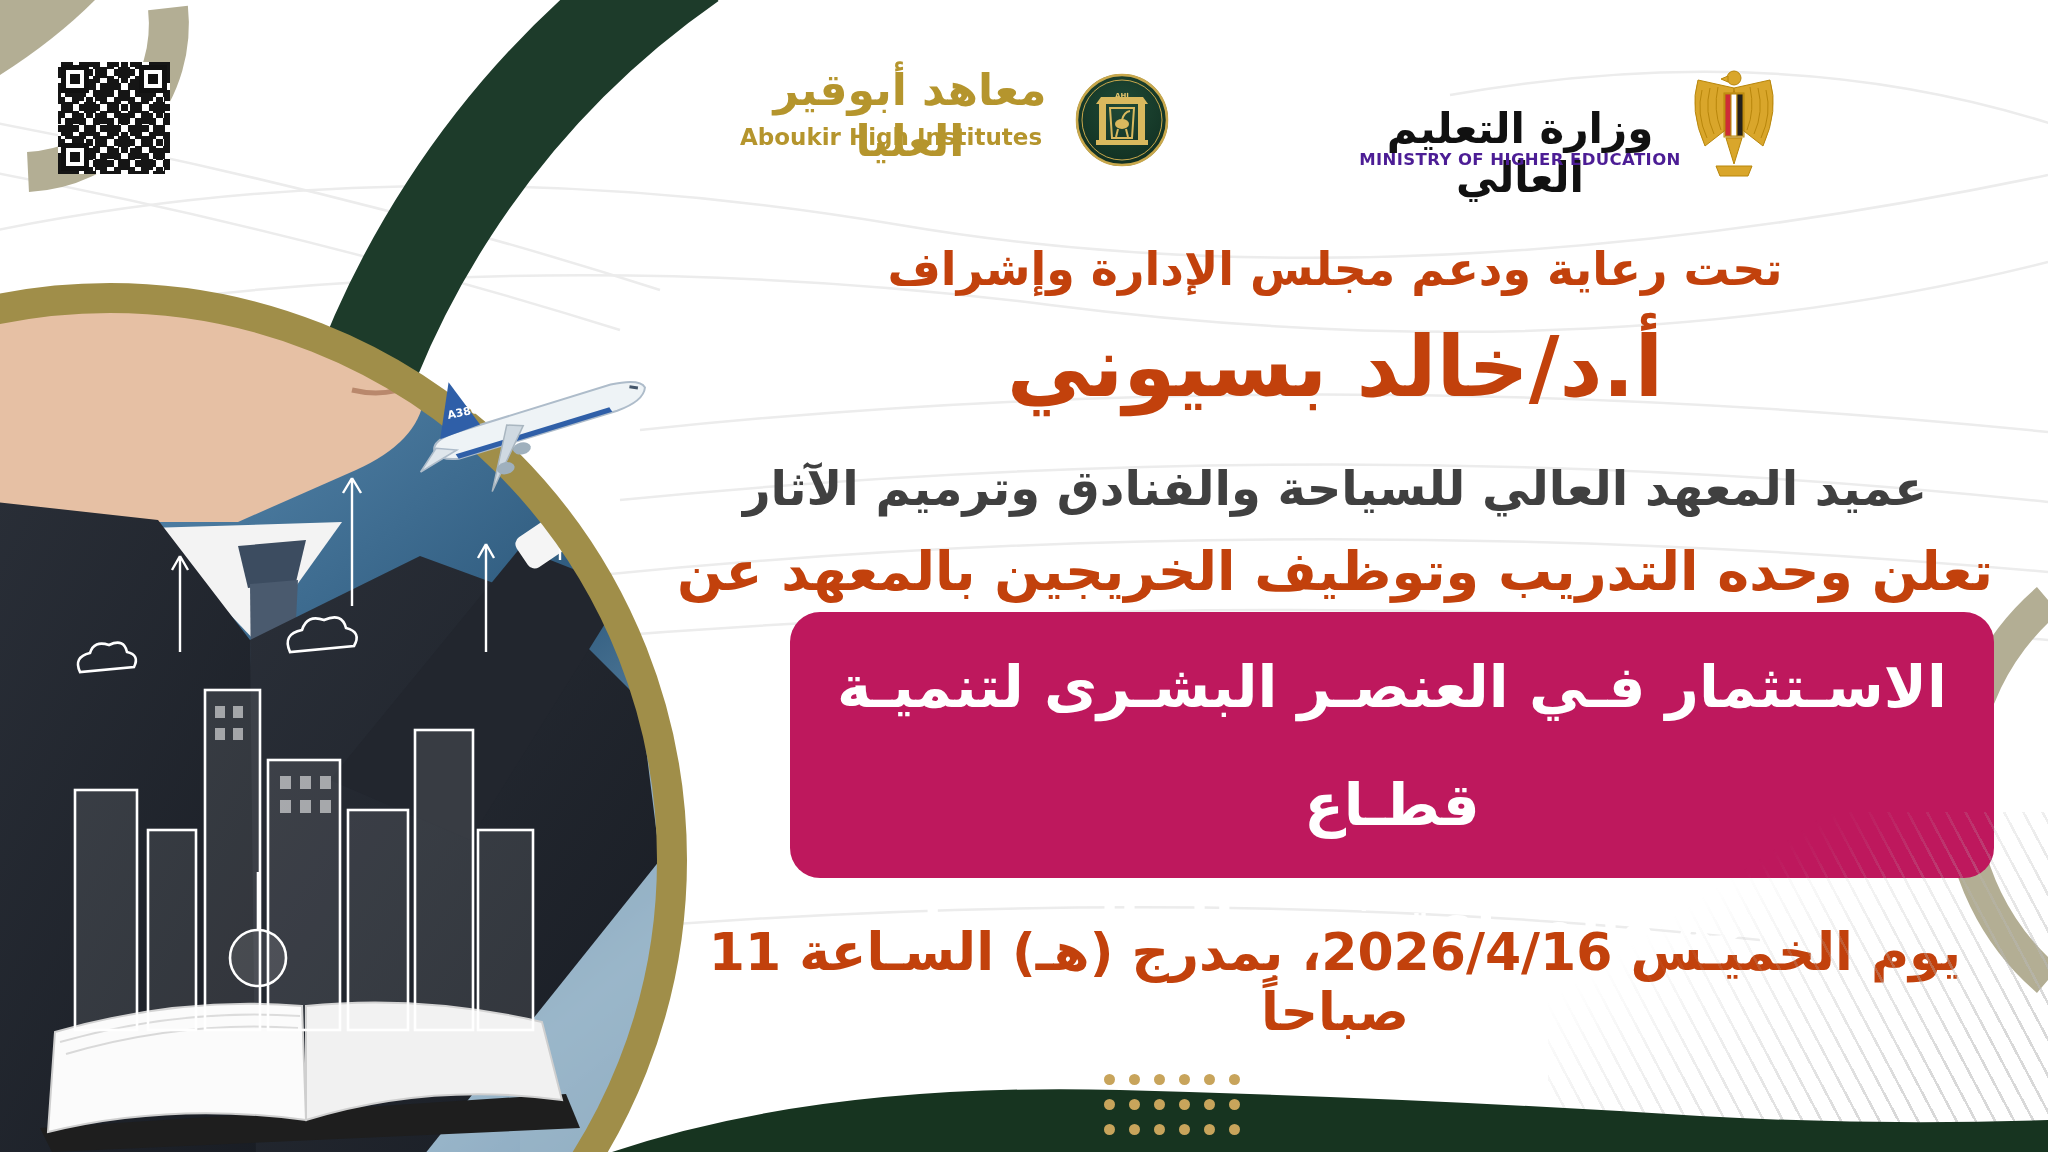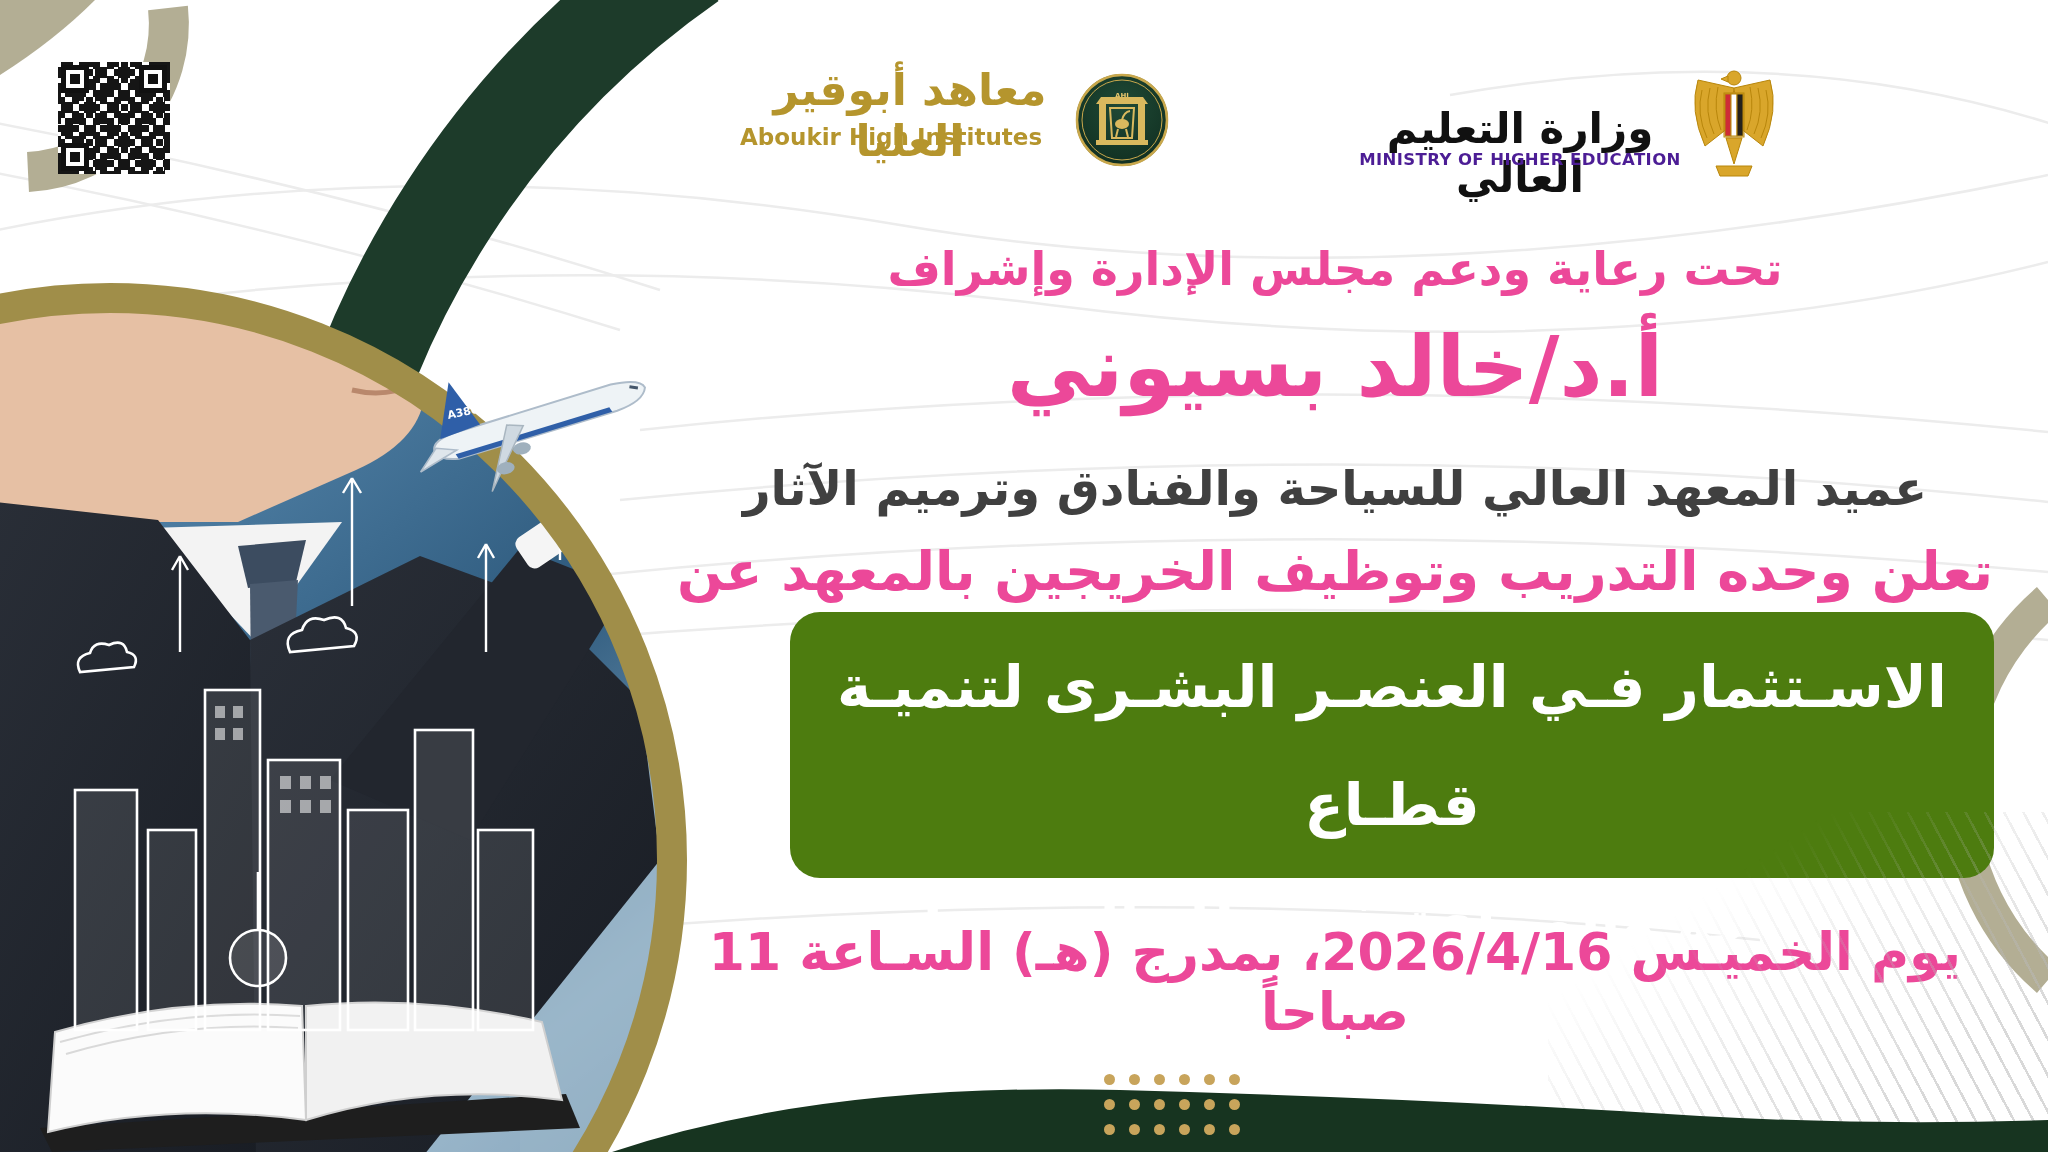--- a/index.html
+++ b/index.html
@@ -21,28 +21,28 @@
   .aboukir-ar{left:740px;top:64px;width:340px;text-align:center;direction:rtl;
     color:#b5952d;font-size:44px;font-weight:bold;}
   .aboukir-en{left:740px;top:124px;width:340px;text-align:left;
     color:#b5952d;font-size:23px;font-weight:bold;}
   .ministry-ar{left:1340px;top:72px;width:360px;text-align:center;direction:rtl;
     color:#111;font-size:42px;font-weight:bold;margin-top:32px;}
   .ministry-en{left:1350px;top:150px;width:340px;text-align:center;
     color:#4c1d95;font-size:16.5px;font-weight:bold;letter-spacing:.4px;}
   
   .rtext{left:640px;width:1390px;text-align:center;direction:rtl;
-    color:#ec4899;font-weight:bold;}
+    color:#c2410c;font-weight:bold;}
   .line-patronage{top:242px;font-size:46px;}
   .line-name{top:318px;font-size:84px;}
   .line-dean{top:460px;font-size:48px;color:#404040;}
   .line-announce{top:540px;font-size:54px;}
   .title-box{
     left:790px;top:612px;width:1204px;height:266px;border-radius:30px;
-    background:#4d7c0f;color:#ffffff;direction:rtl;text-align:center;
+    background:#be185d;color:#ffffff;direction:rtl;text-align:center;
     font-weight:bold;font-size:58px;line-height:118px;padding-top:16px;box-sizing:border-box;
   }
   .line-schedule{top:922px;font-size:52px;}
   
   .stripes{
     right:0;bottom:0;width:500px;height:340px;
     background:repeating-linear-gradient(62deg, rgba(185,185,185,.55) 0 2.5px, rgba(0,0,0,0) 2.5px 17px);
     -webkit-mask-image:linear-gradient(to top left,#000 22%,transparent 72%);
     mask-image:linear-gradient(to top left,#000 22%,transparent 72%);
   }

